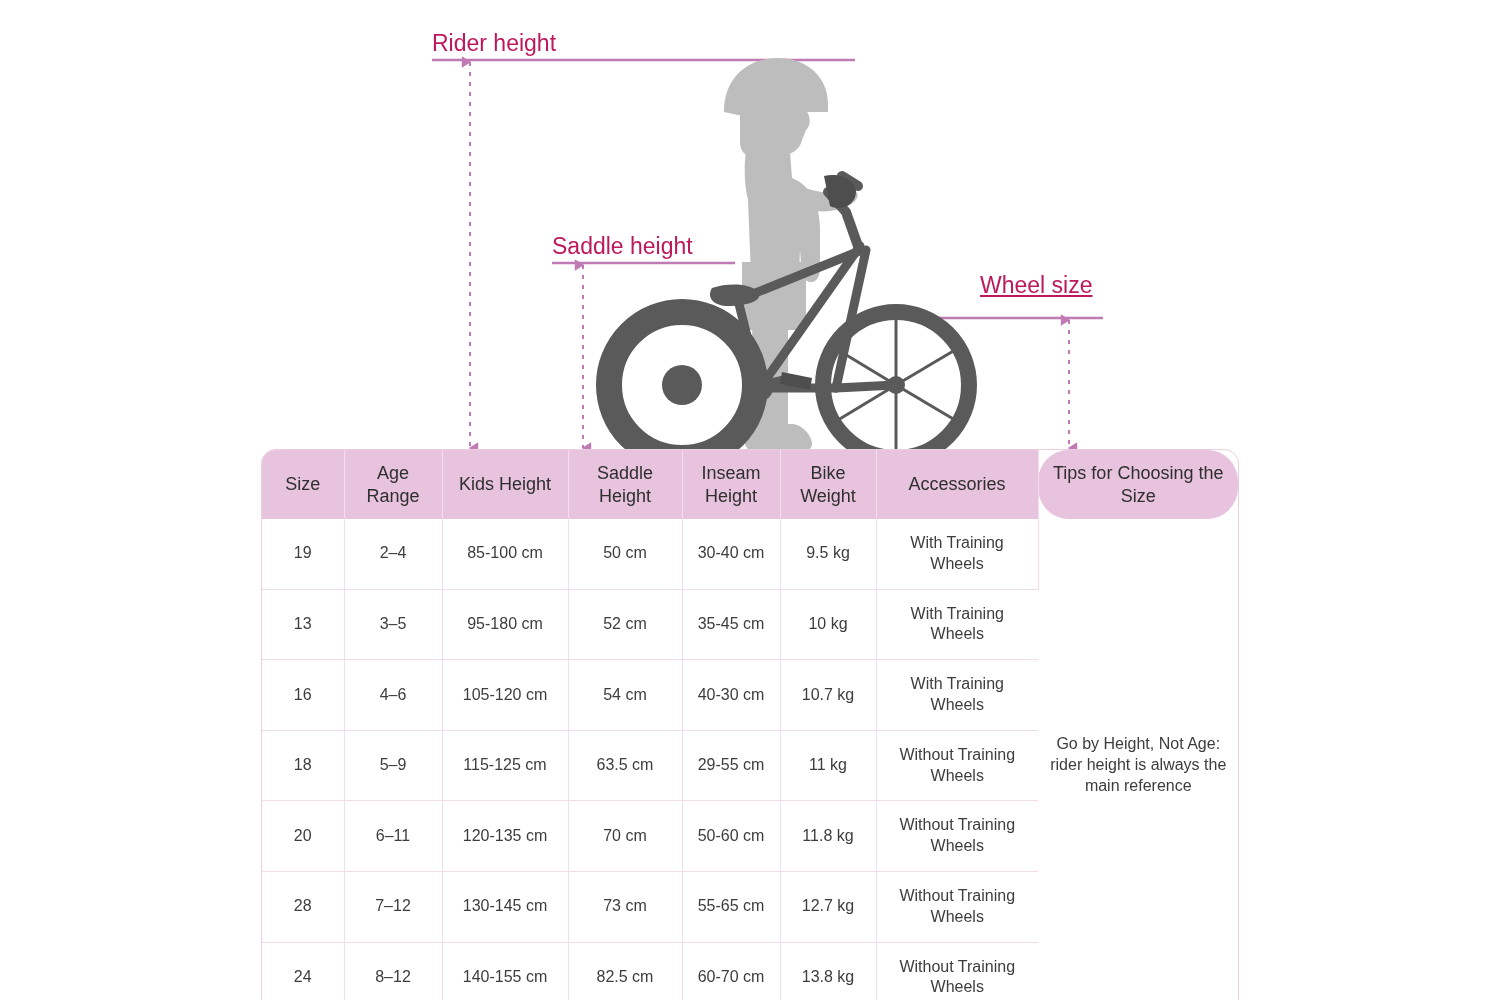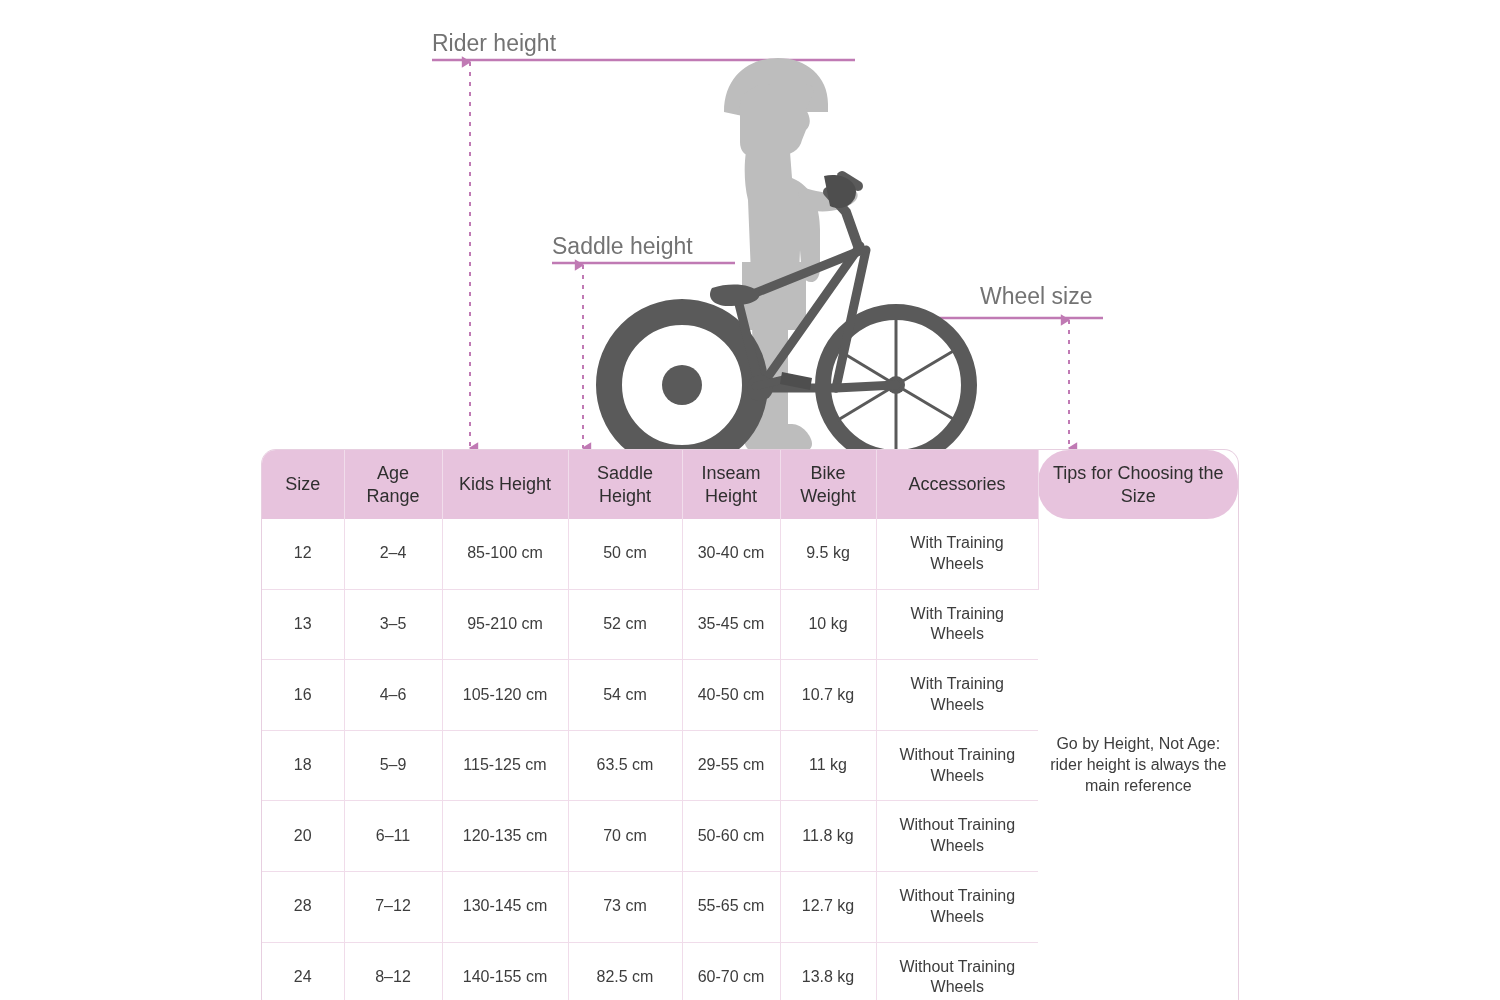--- a/index.html
+++ b/index.html
@@ -30,27 +30,27 @@
     width: 1500px;
     height: 460px;
   }
   #illustration svg {
     display: block;
   }
 
   .annot-label {
     position: absolute;
     font-size: 23px;
-    color: #737373;
+    color: #be185d;
     font-family: "Liberation Sans", sans-serif;
     white-space: nowrap;
   }
   #label-rider  { left: 432px; top: 30px; }
   #label-saddle { left: 552px; top: 233px; }
-  #label-wheel  { left: 980px; top: 283px; }
+  #label-wheel  { left: 980px; top: 272px; text-decoration: underline; }
 
   
   #size-table-wrap {
     position: absolute;
     left: 262px;
     top: 450px;
     width: 976px;
   }
   table.size-table {
     border-collapse: collapse;
@@ -222,44 +222,44 @@
           <th>Kids Height</th>
           <th>Saddle Height</th>
           <th>Inseam Height</th>
           <th>Bike Weight</th>
           <th>Accessories</th>
           <th>Tips for Choosing the Size</th>
         </tr>
       </thead>
       <tbody>
         <tr>
-          <td>12</td>
+          <td>19</td>
           <td>2–4</td>
           <td>85-100 cm</td>
           <td>50 cm</td>
           <td>30-40 cm</td>
           <td>9.5 kg</td>
           <td>With Training Wheels</td>
           <td class="tips-cell" rowspan="7">Go by Height, Not Age: rider height is always the main reference</td>
         </tr>
         <tr>
           <td>13</td>
           <td>3–5</td>
-          <td>95-210 cm</td>
+          <td>95-180 cm</td>
           <td>52 cm</td>
           <td>35-45 cm</td>
           <td>10 kg</td>
           <td>With Training Wheels</td>
         </tr>
         <tr>
           <td>16</td>
           <td>4–6</td>
           <td>105-120 cm</td>
           <td>54 cm</td>
-          <td>40-50 cm</td>
+          <td>40-30 cm</td>
           <td>10.7 kg</td>
           <td>With Training Wheels</td>
         </tr>
         <tr>
           <td>18</td>
           <td>5–9</td>
           <td>115-125 cm</td>
           <td>63.5 cm</td>
           <td>29-55 cm</td>
           <td>11 kg</td>

